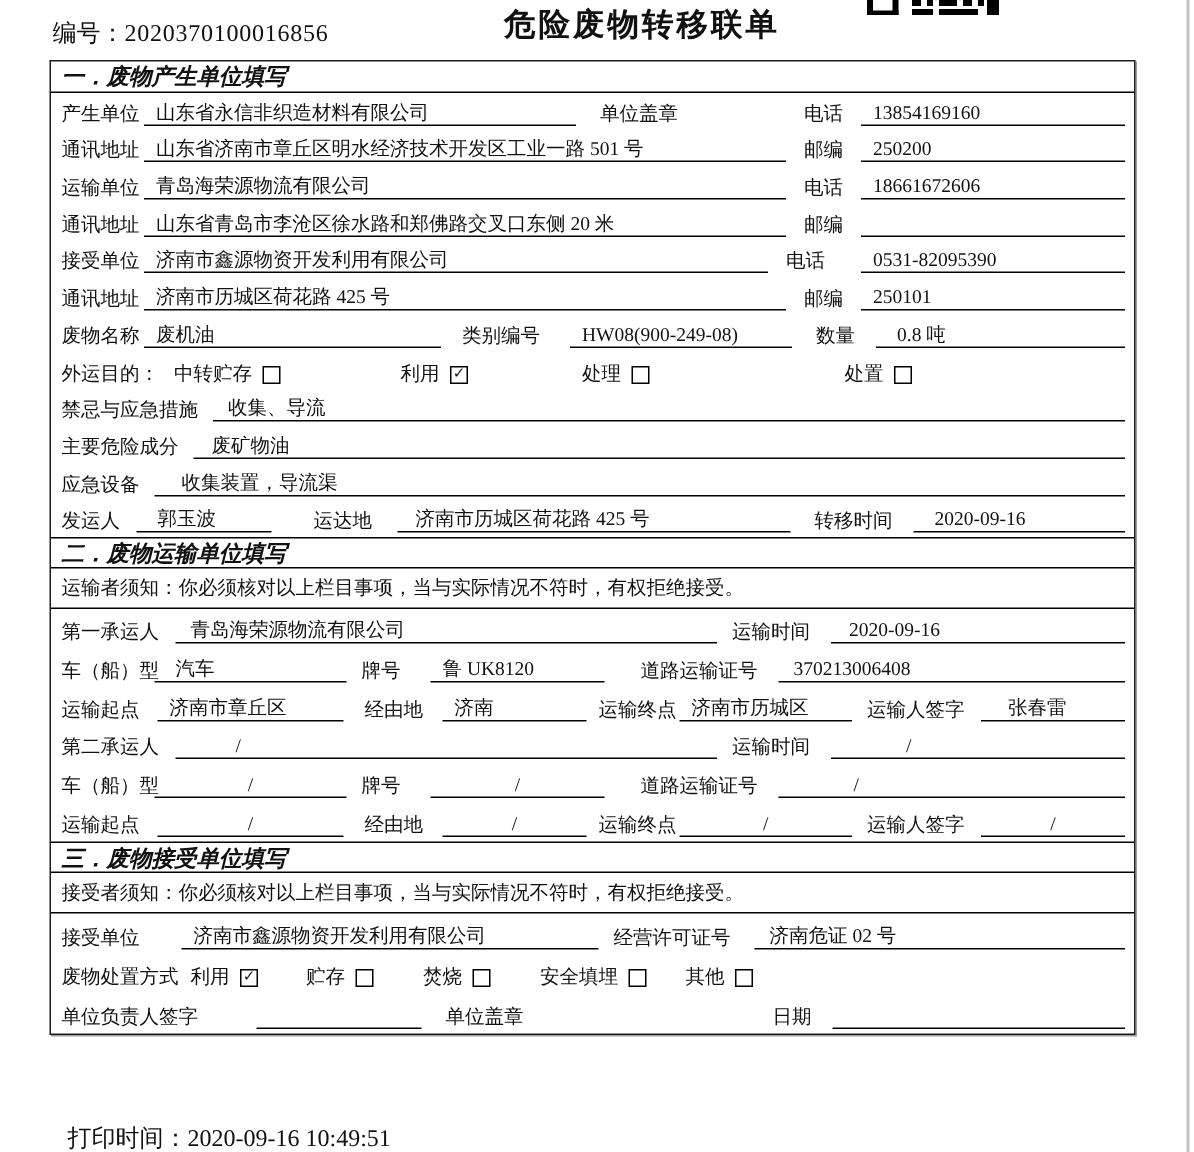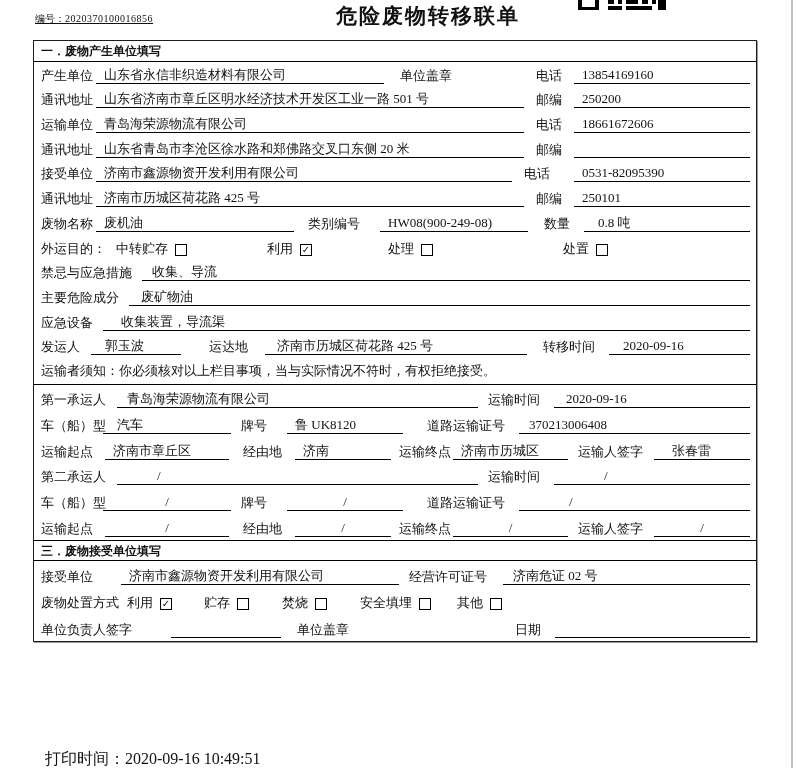--- a/index.html
+++ b/index.html
@@ -2,38 +2,38 @@
 <html><head>
 <meta charset="utf-8">
 <style>
   * { margin:0; padding:0; box-sizing:border-box; }
   html,body { background:#ffffff; }
   .sheet {
     position:relative; width:796px; height:768px; background:#fff;
     font-family:"Liberation Serif","DejaVu Serif",serif;
     font-size:13px; color:#111; overflow:hidden;
   }
-  .doc-no { position:absolute; left:35px; top:12px; font-size:10px; white-space:nowrap;text-decoration:underline; }
+  .doc-no { position:absolute; left:35px; top:12px; font-size:16px; white-space:nowrap; }
   .doc-no .num { letter-spacing:0.5px; }
   .main-title {
     position:absolute; left:336px; top:2px;
     font-family:"Liberation Sans","DejaVu Sans",sans-serif;
     font-size:21px; font-weight:bold; letter-spacing:2px; white-space:nowrap;
   }
   .qr-frag { position:absolute; left:578px; top:0; }
   .page-edge { position:absolute; right:3px; top:0; bottom:0; width:2px; background:#c2c2c2; }
 
   .form {
     position:absolute; left:33px; top:40px; width:724px;
     border:1px solid #1c1c1c; box-shadow:1px 1px 0 #9a9a9a; background:#fff;
   }
   .sec-title {
     height:21px; line-height:21px; padding-left:7px;
     font-family:"Liberation Sans","DejaVu Sans",sans-serif;
-    font-size:12px; font-weight:bold; border-bottom:1px solid #000;
+    font-size:15px; font-weight:bold; border-bottom:1px solid #000;font-style:italic;
   }
   .sec-title.mid { border-top:1px solid #000; }
   .notice { height:27px; display:flex; align-items:center; padding-left:7px; border-bottom:1px solid #000; white-space:nowrap; }
 
   .row { display:flex; align-items:flex-end; padding:0 6px 3px 7px; }
   .s1 .row { height:24.7px; }
   .s2 .row { height:25.8px; }
   .s3 .row { height:26.5px; }
 
   .lab { line-height:16px; white-space:nowrap; flex:none; }
@@ -178,20 +178,21 @@
         <span class="lab" style="width:42px">发运人</span>
         <span class="ul" style="width:90px;margin-left:8px;padding-left:14px">郭玉波</span>
         <span class="lab" style="margin-left:28px;width:42px">运达地</span>
         <span class="ul" style="width:262px;margin-left:14px;padding-left:12px">济南市历城区荷花路 425 号</span>
         <span class="lab" style="margin-left:16px;width:56px">转移时间</span>
         <span class="ul grow" style="margin-left:10px;padding-left:14px">2020-09-16</span>
       </div>
     </div>
 
     <div class="s2">
+      <div class="sec-title mid">二．废物运输单位填写</div>
       <div class="notice">运输者须知：你必须核对以上栏目事项，当与实际情况不符时，有权拒绝接受。</div>
 
       <div class="row">
         <span class="lab" style="width:76px">第一承运人</span>
         <span class="ul grow" style="margin-right:10px;padding-left:10px">青岛海荣源物流有限公司</span>
         <span class="lab" style="width:56px">运输时间</span>
         <span class="ul" style="width:196px;margin-left:10px;padding-left:12px">2020-09-16</span>
       </div>
 
       <div class="row">
@@ -237,20 +238,21 @@
         <span class="ul ctr" style="width:96px;margin-left:10px">/</span>
         <span class="lab" style="margin-left:8px;width:54px">运输终点</span>
         <span class="ul ctr" style="width:115px">/</span>
         <span class="lab" style="margin-left:10px;width:68px">运输人签字</span>
         <span class="ul grow ctr" style="margin-left:8px">/</span>
       </div>
     </div>
 
     <div class="s3">
       <div class="sec-title mid">三．废物接受单位填写</div>
+      <div class="notice">接受者须知：你必须核对以上栏目事项，当与实际情况不符时，有权拒绝接受。</div>
 
       <div class="row">
         <span class="lab" style="width:56px">接受单位</span>
         <span class="ul" style="width:278px;margin-left:24px">济南市鑫源物资开发利用有限公司</span>
         <span class="lab" style="margin-left:10px;width:84px">经营许可证号</span>
         <span class="ul grow" style="margin-left:10px;padding-left:10px">济南危证 02 号</span>
       </div>
 
 
       <div class="row">

